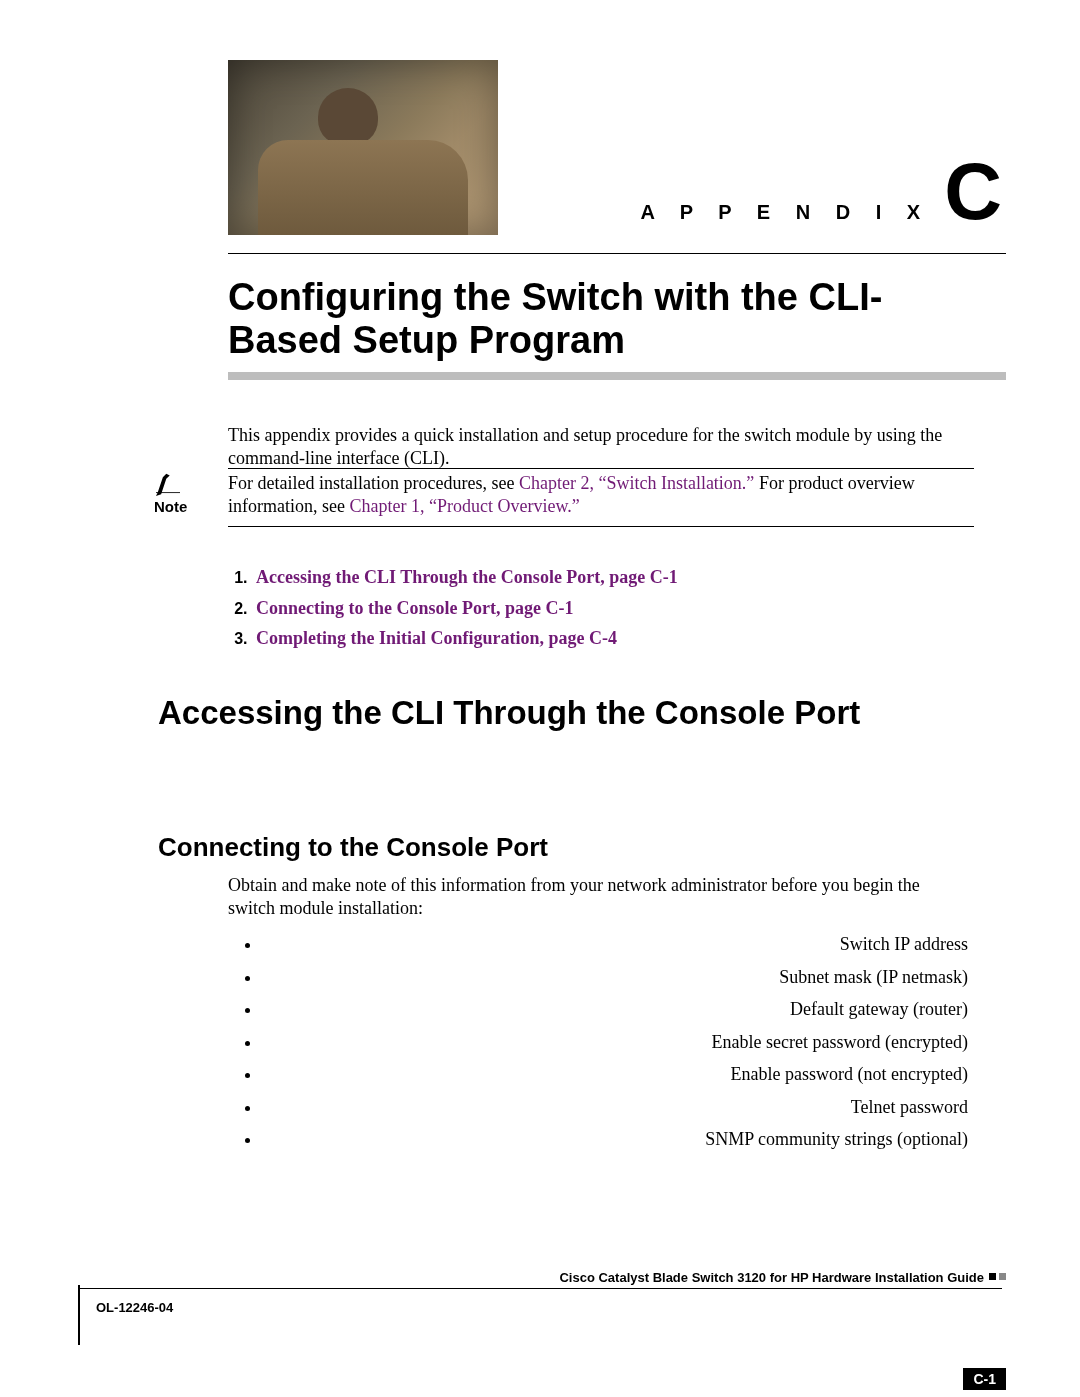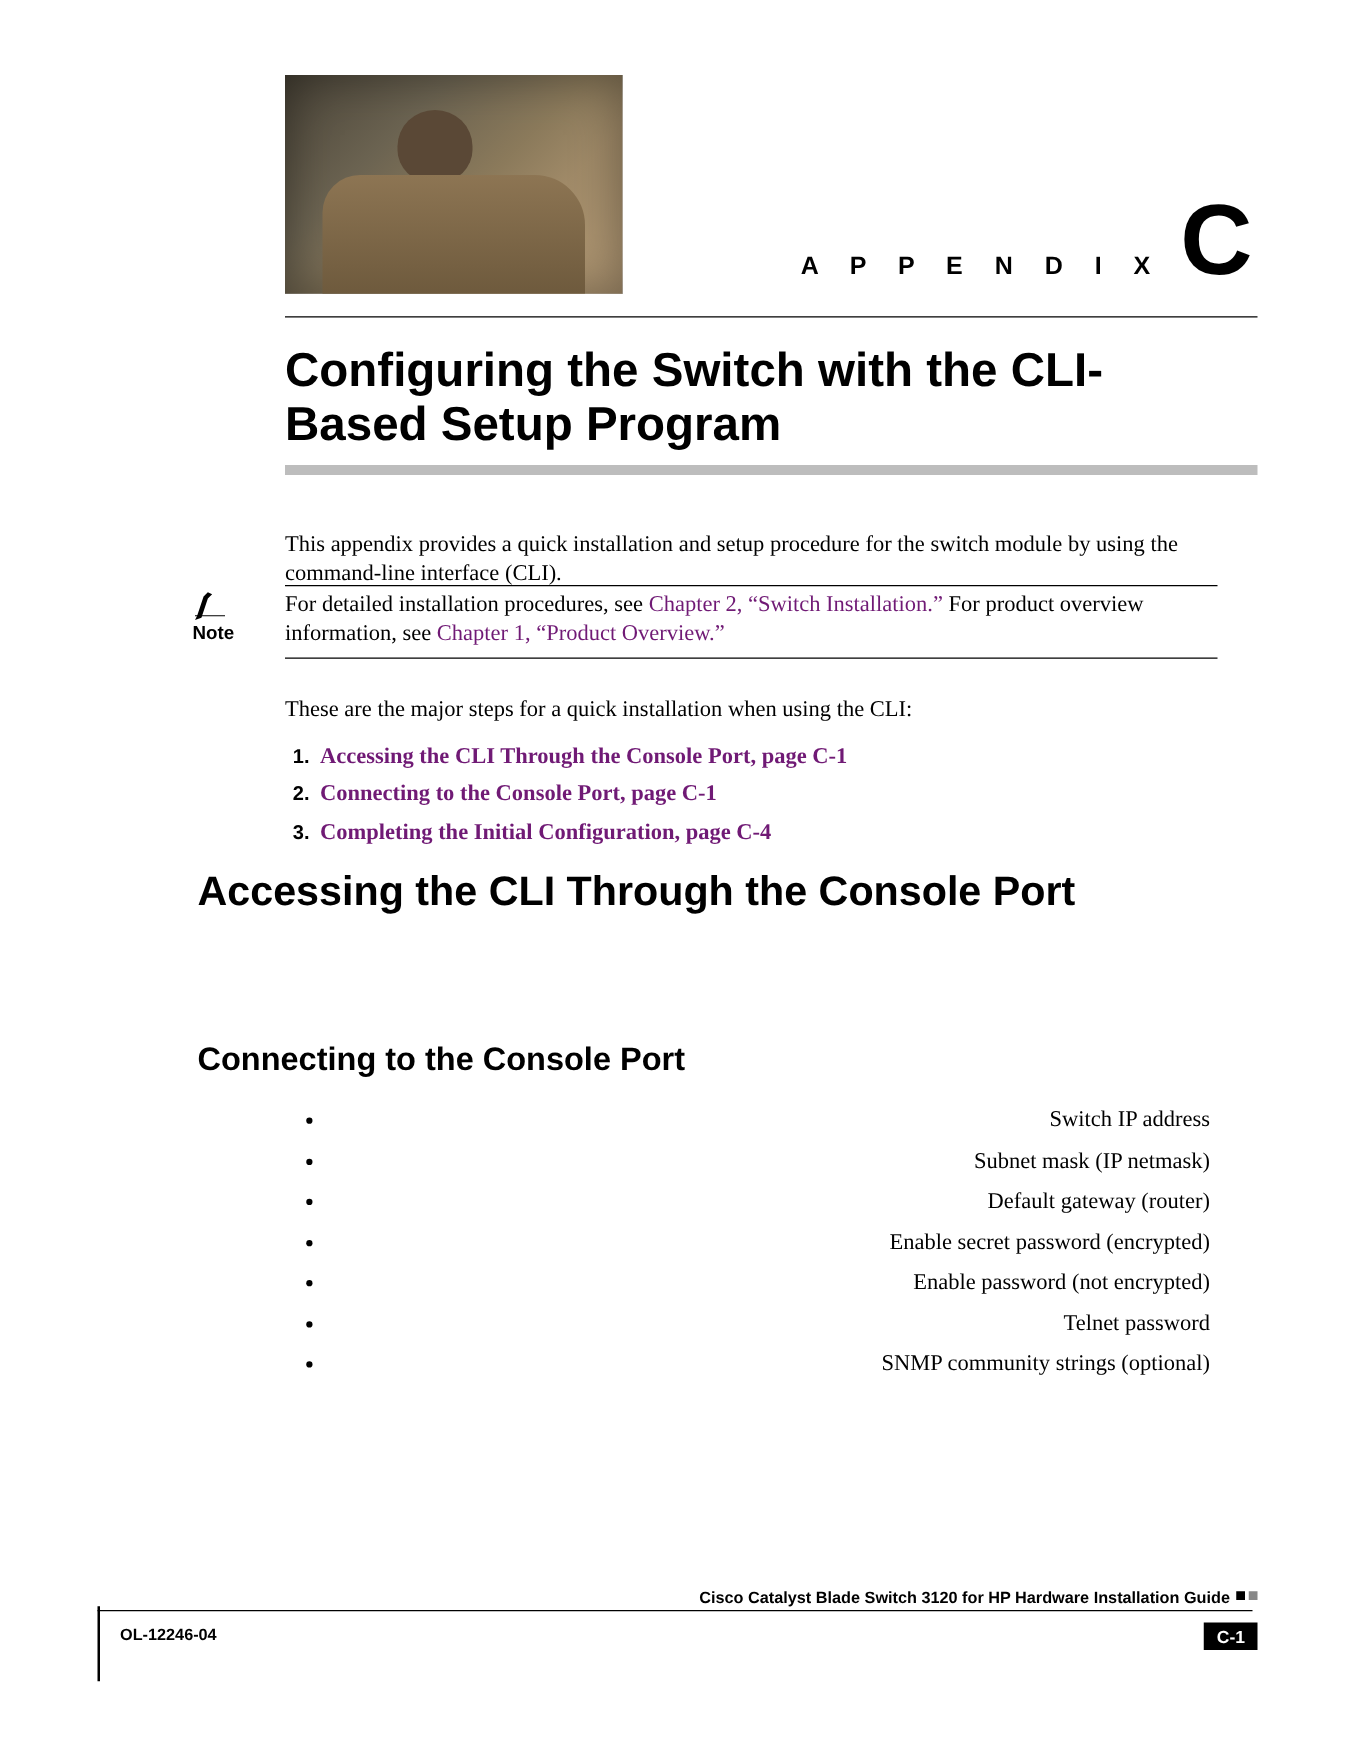--- a/index.html
+++ b/index.html
@@ -240,21 +240,21 @@
     position:absolute;
     left:96px;
     top:1300px;
     font-family:Arial,Helvetica,sans-serif;
     font-weight:bold;
     font-size:13px;
   }
   .footer-page-rev {
     position:absolute;
     right:74px;
-    top:1298px;
+    top:1368px;
     background:#000;
     color:#fff;
     font-family:Arial,Helvetica,sans-serif;
     font-weight:bold;
     font-size:14px;
     padding:3px 10px;
   }
 </style>
 </head>
 <body>
@@ -287,32 +287,32 @@
         </svg>
     </span>
     <div class="note-label">Note</div>
     <div class="note-text">
       <span>For detailed installation procedures, see </span><a class="link">Chapter 2, “Switch Installation.”</a><span> For product overview information, see </span><a class="link">Chapter 1, “Product Overview.”</a>
     </div>
     <div class="note-rule-bot"></div>
   </div>
 
   <div class="after-note">
-    <p class="para">These are the major steps for a quick installation when using the CLI:</p>
     <ol class="step-list">
       <li><a class="link">Accessing the CLI Through the Console Port, page C-1</a></li>
       <li><a class="link">Connecting to the Console Port, page C-1</a></li>
       <li><a class="link">Completing the Initial Configuration, page C-4</a></li>
     </ol>
   </div>
 
   <div class="h1 h1a">Accessing the CLI Through the Console Port</div>
 
   <div class="h2">Connecting to the Console Port</div>
   <div class="h2-body">
+    <p class="para">Obtain and make note of this information from your network administrator before you begin the switch module installation:</p>
     <ul class="bullet-list">
       <li>Switch IP address</li>
       <li>Subnet mask (IP netmask)</li>
       <li>Default gateway (router)</li>
       <li>Enable secret password (encrypted)</li>
       <li>Enable password (not encrypted)</li>
       <li>Telnet password</li>
       <li>SNMP community strings (optional)</li>
     </ul>
   </div>

